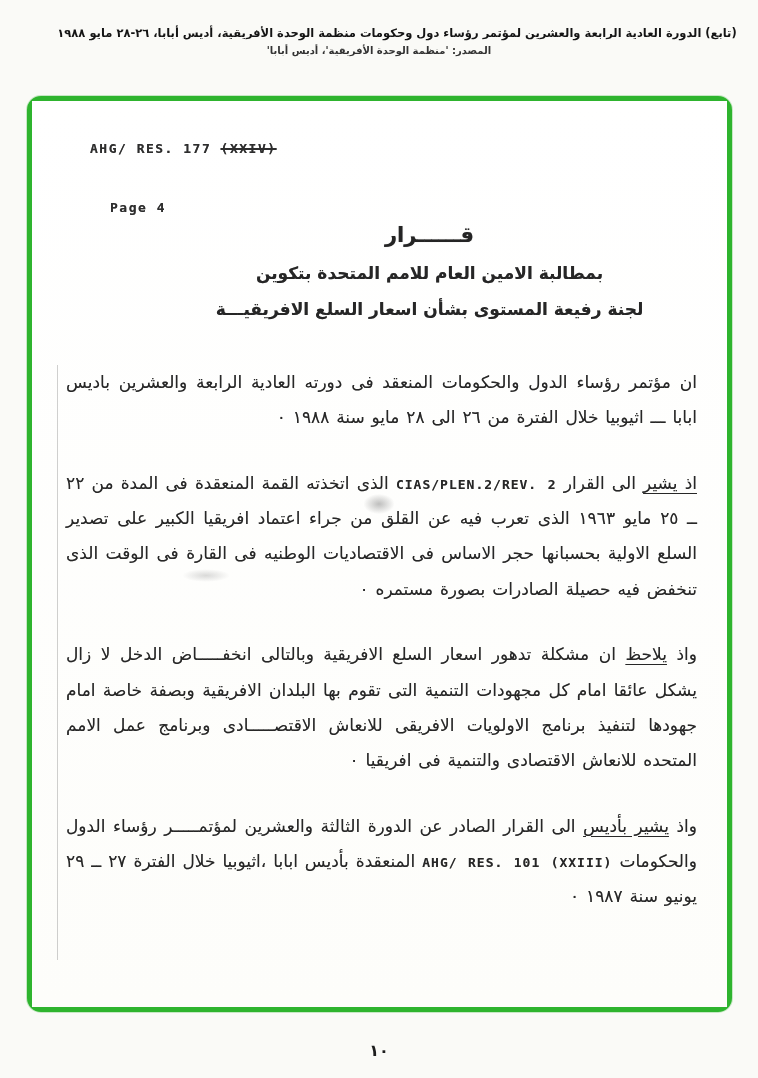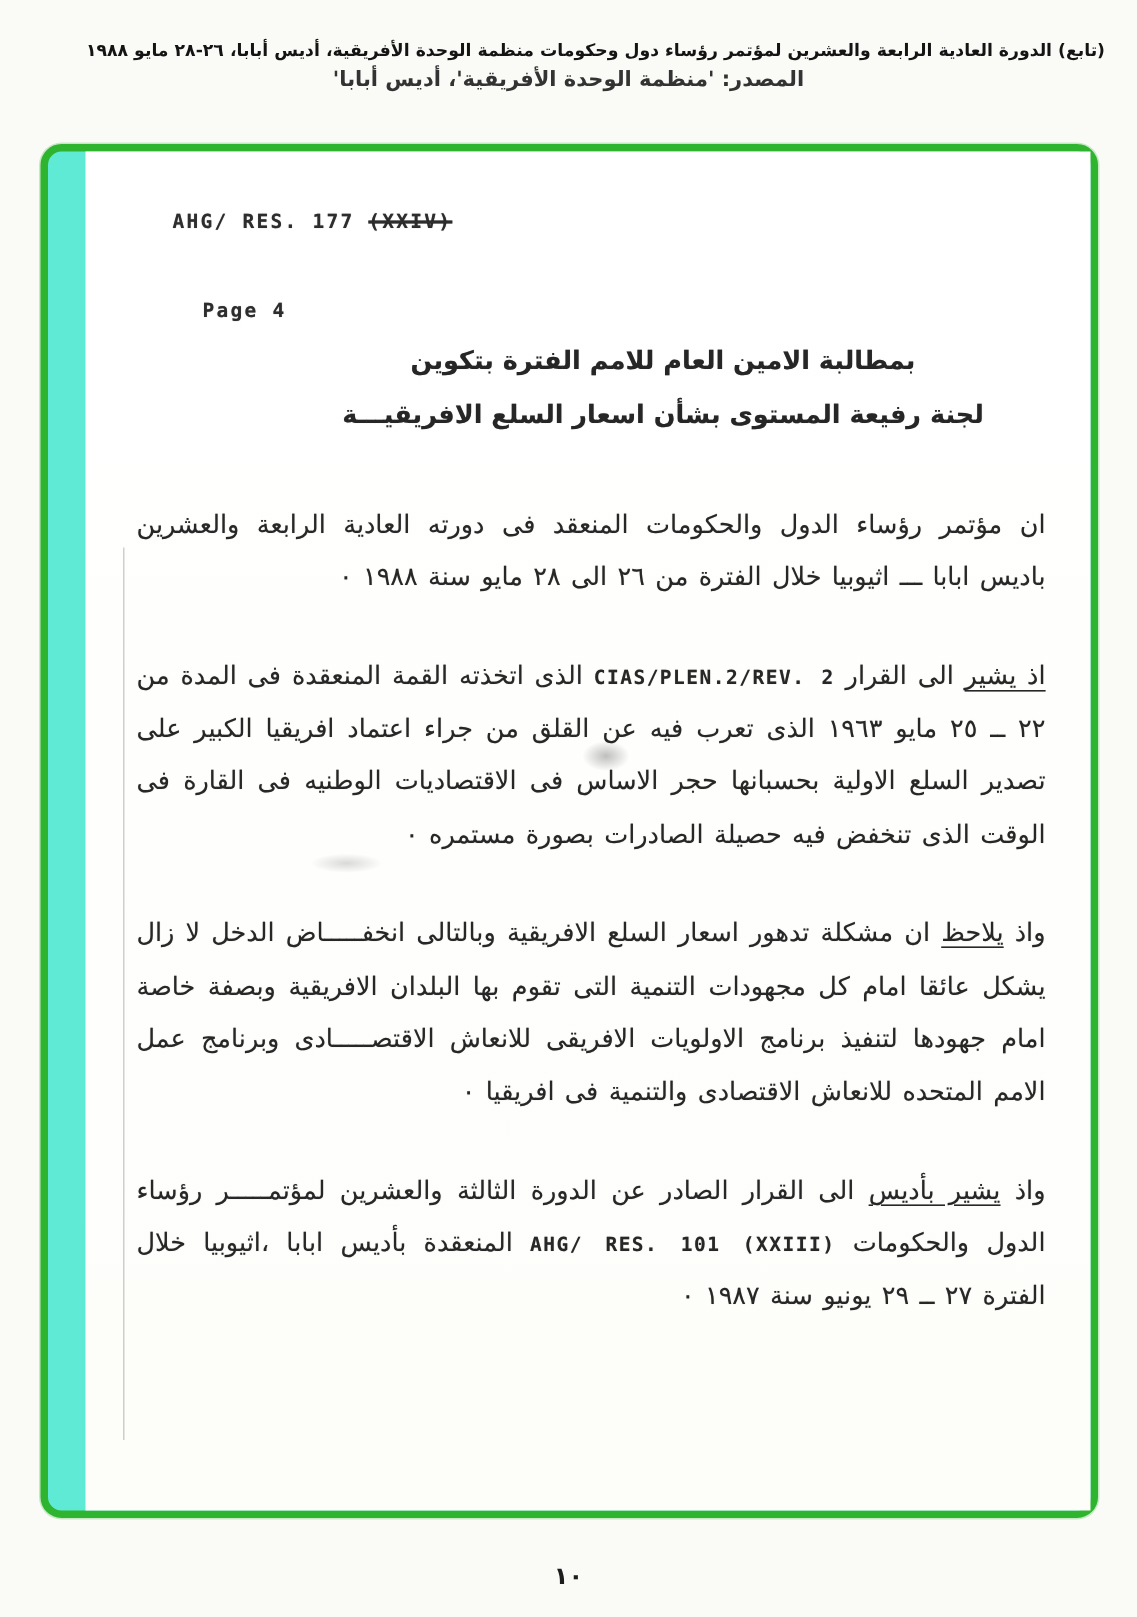--- a/index.html
+++ b/index.html
@@ -11,31 +11,30 @@
     color:#222;
     overflow:hidden;
   }
 
   
   .catalog-header { position:absolute; top:24px; left:0; right:0; text-align:center; direction:rtl; }
   .catalog-line1 {
     font-size:11.5px; font-weight:bold; color:#141414;
     white-space:nowrap; line-height:1.6; letter-spacing:0;padding-left:36px;
   }
-  .catalog-line2 { font-size:14px; font-weight:bold; color:#333; margin-top:3px; }
+  .catalog-line2 { font-size:10px; font-weight:bold; color:#333; margin-top:3px; }
 
   
   .doc-frame {
     position:absolute; left:27px; top:96px;
     width:705px; height:916px;
     border:5px solid #2eb42e;
     border-radius:14px;
-    background:#5eead4;
+    background:#be185d;
     box-shadow:0 0 0 1px rgba(46,180,46,.25);
-    padding-left:25px;
   }
   .doc-inner {
     position:relative; width:100%; height:100%;
     padding:34px 30px 0 30px;
     direction:rtl;
     overflow:hidden;
     background:linear-gradient(180deg,#ffffff 0%,#fdfdfa 100%);
   }
 
   
@@ -111,21 +110,22 @@
       <div class="smudge smudge1"></div>
       <div class="smudge smudge2"></div>
 
       <div class="ref-block">
         <span>AHG/ RES. 177 </span><span class="ref-strike">(XXIV)</span>
       </div>
 
       <div class="page-label">Page 4</div>
 
       <div class="doc-head">
-        <div class="doc-sub">بمطالبة الامين العام للامم الفترة  بتكوين</div>
+        <h1 class="doc-title">قــــــرار</h1>
+        <div class="doc-sub">بمطالبة الامين العام للامم المتحدة  بتكوين</div>
         <div class="doc-sub">لجنة رفيعة المستوى بشأن اسعار السلع الافريقيـــة</div>
       </div>
 
       <div class="doc-body">
           <p class="doc-para" style="color: rgb(39, 39, 39);"><span>ان مؤتمر رؤساء الدول والحكومات المنعقد فى دورته العادية الرابعة والعشرين باديس ابابا ـــ اثيوبيا خلال الفترة من ٢٦ الى ٢٨ مايو سنة ١٩٨٨ ٠</span></p>
           <p class="doc-para" style="color: rgb(39, 39, 39);"><span class="u">اذ يشير</span><span> الى القرار </span><span class="latin" dir="ltr">CIAS/PLEN.2/REV. 2</span><span> الذى اتخذته القمة المنعقدة فى المدة من ٢٢ ــ ٢٥ مايو ١٩٦٣ الذى تعرب فيه عن القلق من جراء اعتماد افريقيا الكبير على تصدير السلع الاولية بحسبانها حجر الاساس فى الاقتصاديات الوطنيه فى القارة فى الوقت الذى تنخفض فيه حصيلة الصادرات بصورة مستمره ٠</span></p>
           <p class="doc-para" style="color: rgb(39, 39, 39);"><span>واذ </span><span class="u">يلاحظ</span><span>  ان مشكلة تدهور اسعار السلع الافريقية وبالتالى انخفـــــاض الدخل لا زال يشكل عائقا امام كل مجهودات التنمية التى تقوم بها البلدان الافريقية وبصفة خاصة امام جهودها لتنفيذ برنامج الاولويات الافريقى للانعاش الاقتصـــــادى وبرنامج عمل الامم المتحده للانعاش الاقتصادى والتنمية فى افريقيا ٠</span></p>
           <p class="doc-para" style="color: rgb(39, 39, 39);"><span>واذ </span><span class="u">يشير بأديس</span><span> الى القرار الصادر عن الدورة الثالثة والعشرين لمؤتمـــــر رؤساء الدول والحكومات </span><span class="latin" dir="ltr">AHG/ RES. 101 (XXIII)</span><span> المنعقدة بأديس ابابا ،اثيوبيا خلال الفترة ٢٧ ــ ٢٩ يونيو سنة ١٩٨٧ ٠</span></p>
         </div>
 

